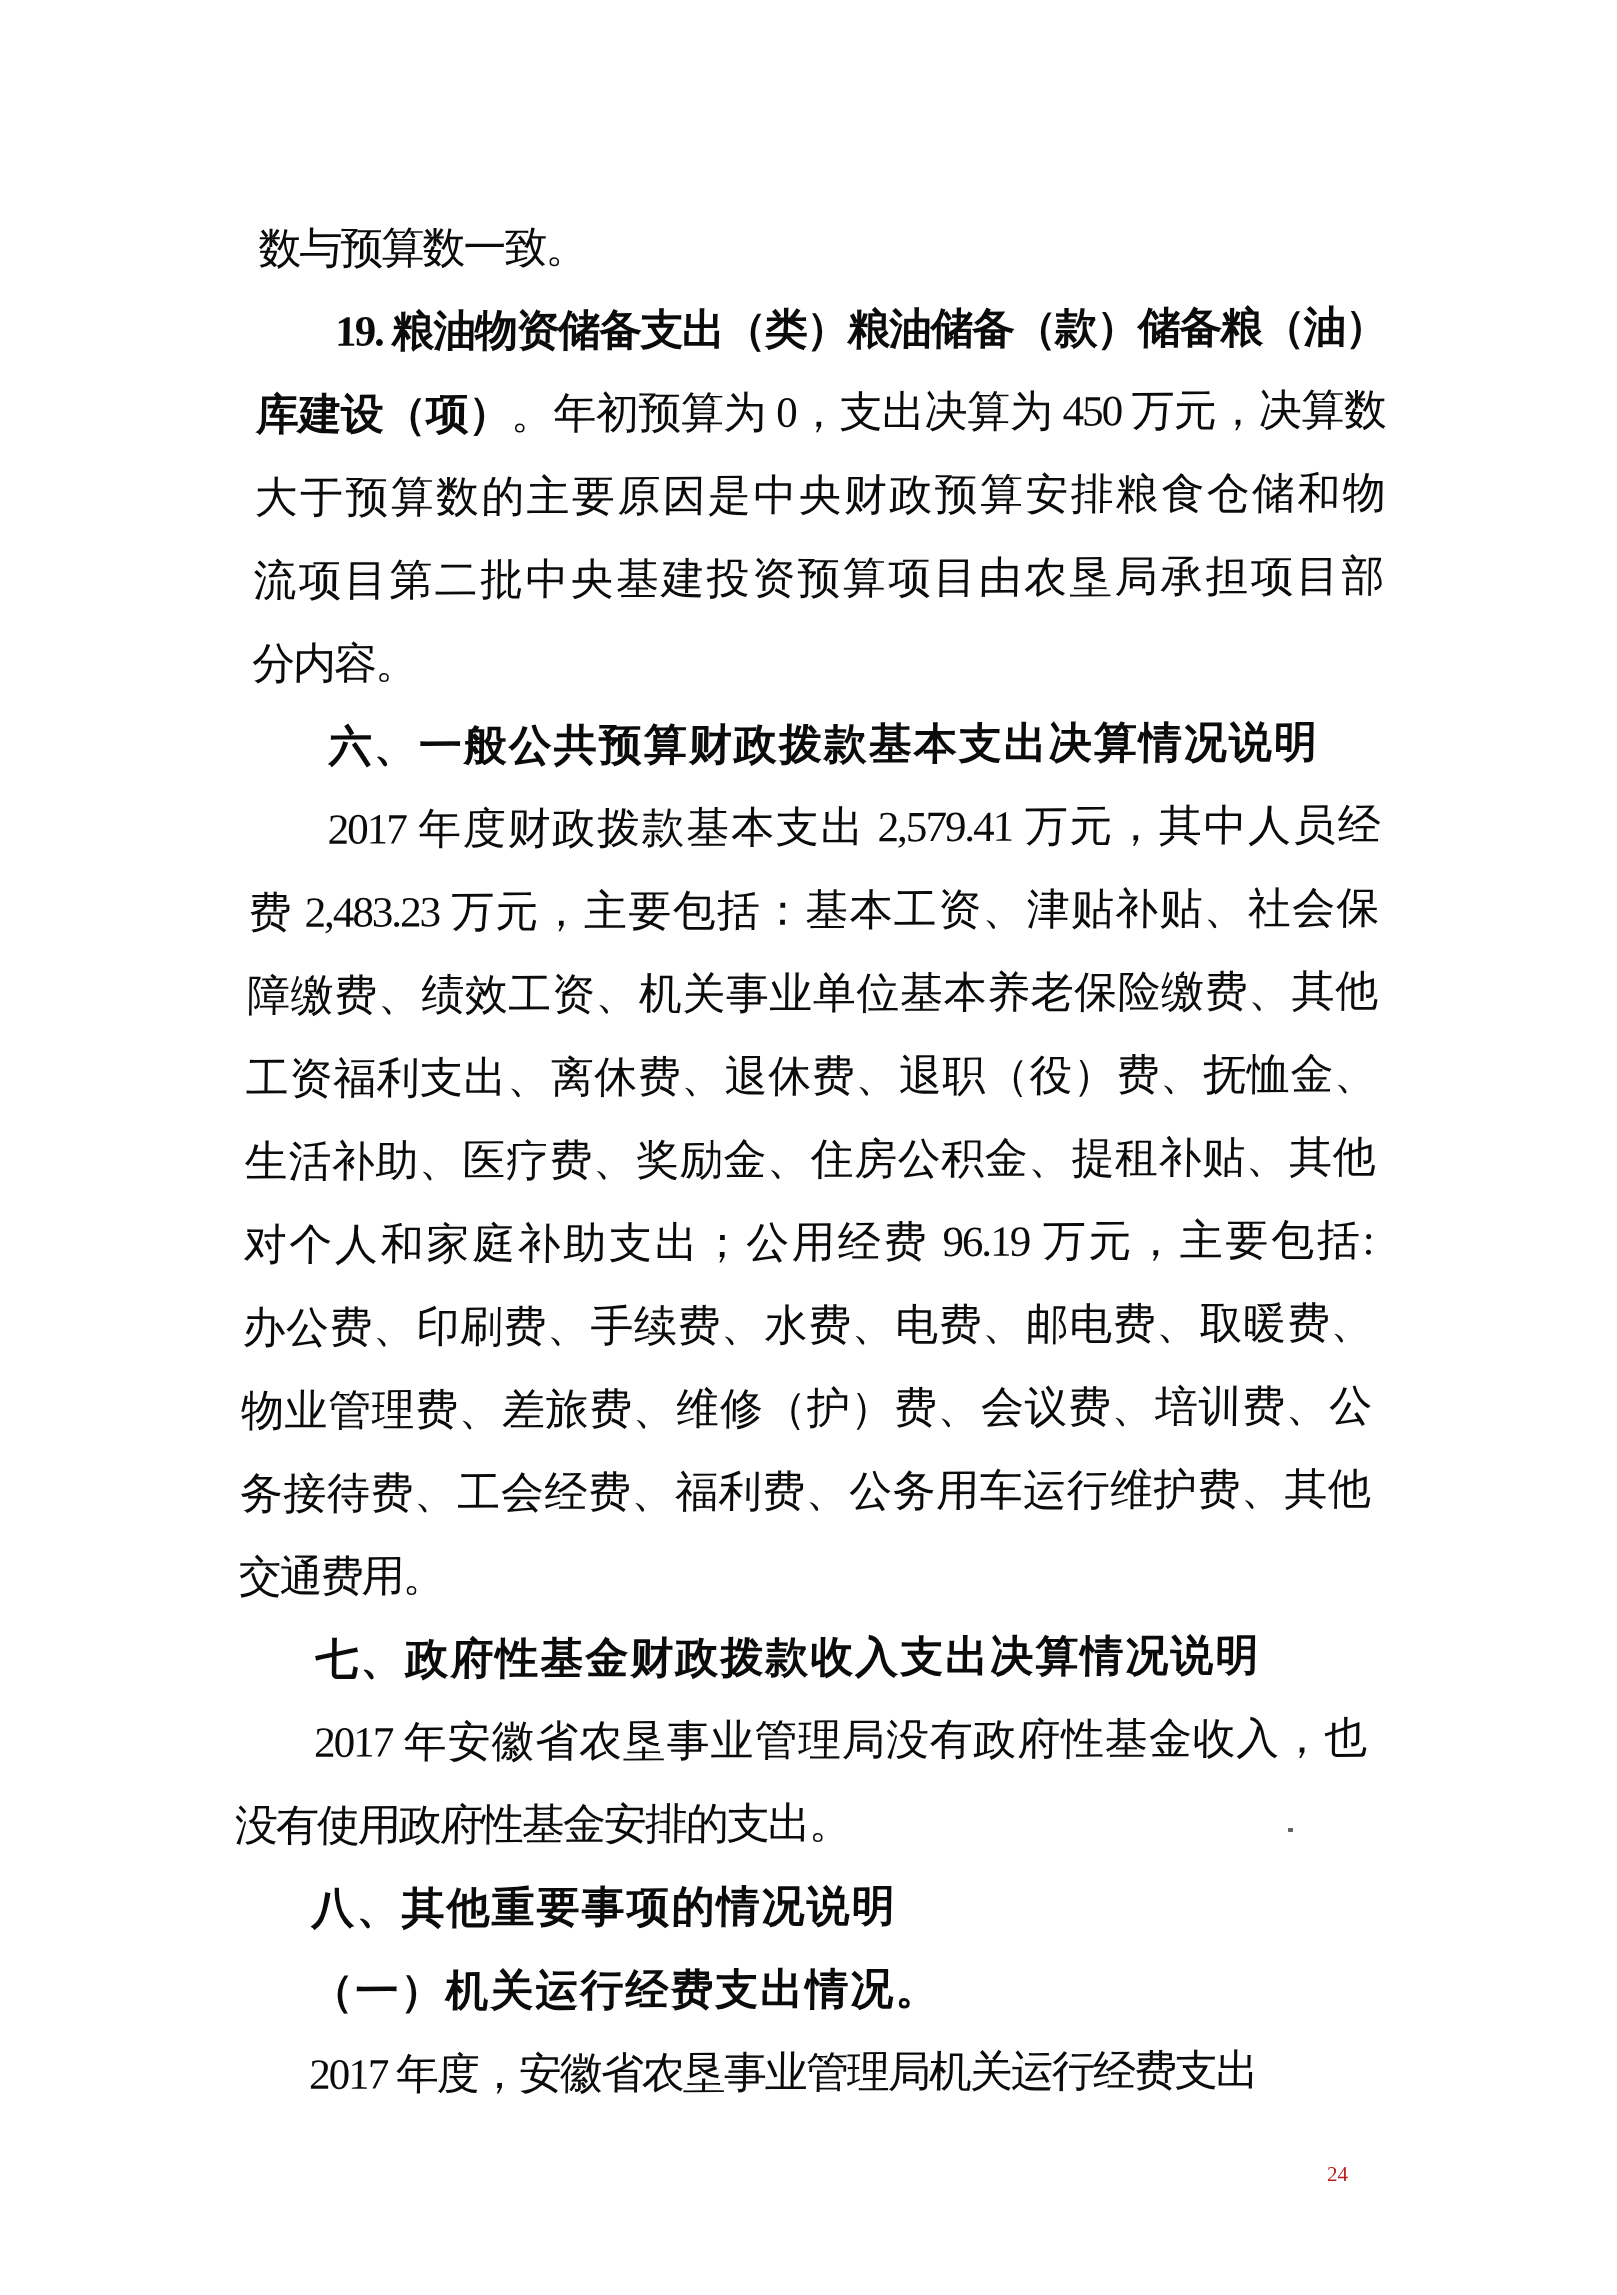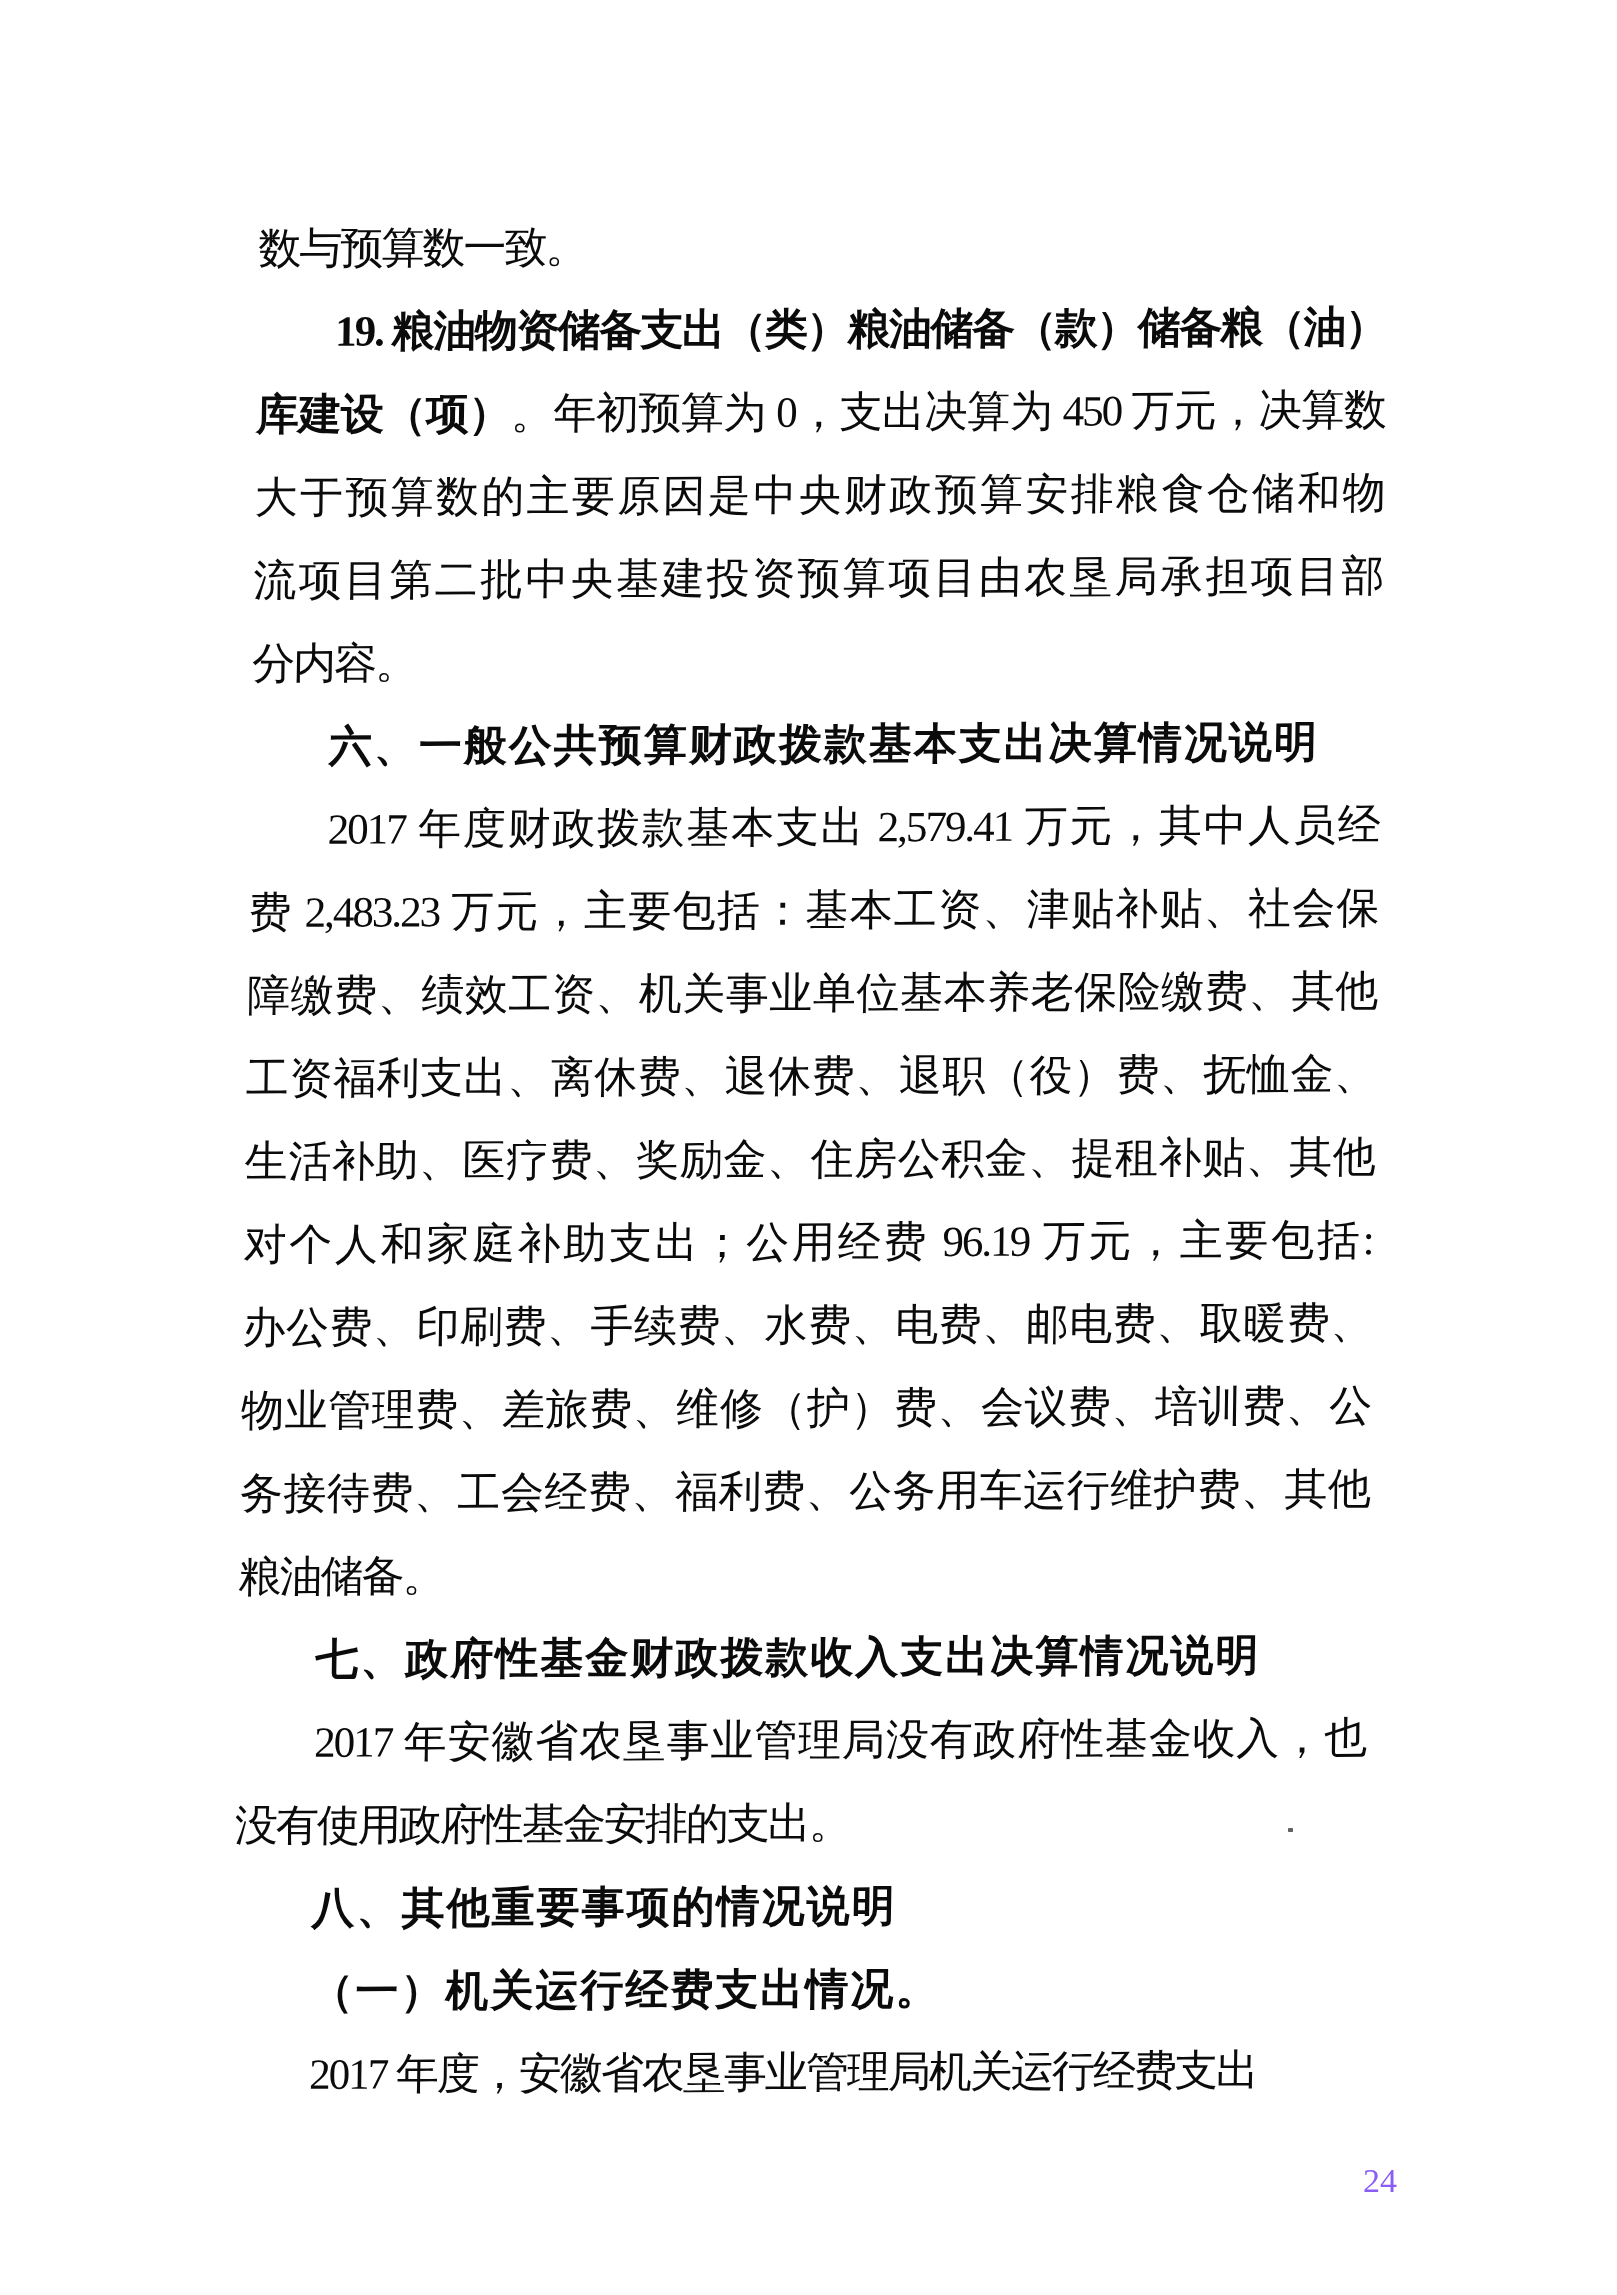--- a/index.html
+++ b/index.html
@@ -32,25 +32,25 @@
   }
   .heiti{
     font-family:"Liberation Sans","DejaVu Sans",sans-serif;
     font-weight:700;
   }
   .bold-num{ font-weight:700; }
   .body{ font-weight:400; }
   
   .page-number{
     position:absolute;
-    left:1363px; top:2162px;
-    font-size:34px;
+    left:1327px; top:2162px;
+    font-size:21px;
     letter-spacing:0;
     font-family:"Liberation Serif","DejaVu Serif",serif;
-    color:#8b5cf6;
+    color:#b91c1c;
   }
   
   .speck{
     position:absolute;
     left:1288px; top:1828px;
     width:4.6px; height:3.9px;
     background:#3a3a3a;
     opacity:.8;
     border-radius:0.7px;
   }
@@ -87,21 +87,21 @@
     <div class="line justify"><span class="body">生活补助、医疗费、奖励金、住房公积金、提租补贴、其他</span></div>
 
     <div class="line justify"><span class="body">对个人和家庭补助支出；公用经费 96.19 万元，主要包括:</span></div>
 
     <div class="line justify"><span class="body">办公费、印刷费、手续费、水费、电费、邮电费、取暖费、</span></div>
 
     <div class="line justify"><span class="body">物业管理费、差旅费、维修（护）费、会议费、培训费、公</span></div>
 
     <div class="line justify"><span class="body">务接待费、工会经费、福利费、公务用车运行维护费、其他</span></div>
 
-    <div class="line"><span class="body">粮油储备。</span></div>
+    <div class="line"><span class="body">交通费用。</span></div>
 
     <div class="line indent heading"><span>七、政府性基金财政拨款收入支出决算情况说明</span></div>
 
     <div class="line indent justify"><span class="body">2017 年安徽省农垦事业管理局没有政府性基金收入，也</span></div>
 
     <div class="line"><span class="body">没有使用政府性基金安排的支出。</span></div>
 
     <div class="line indent heading"><span>八、其他重要事项的情况说明</span></div>
 
     <div class="line indent heading"><span>（一）机关运行经费支出情况。</span></div>

